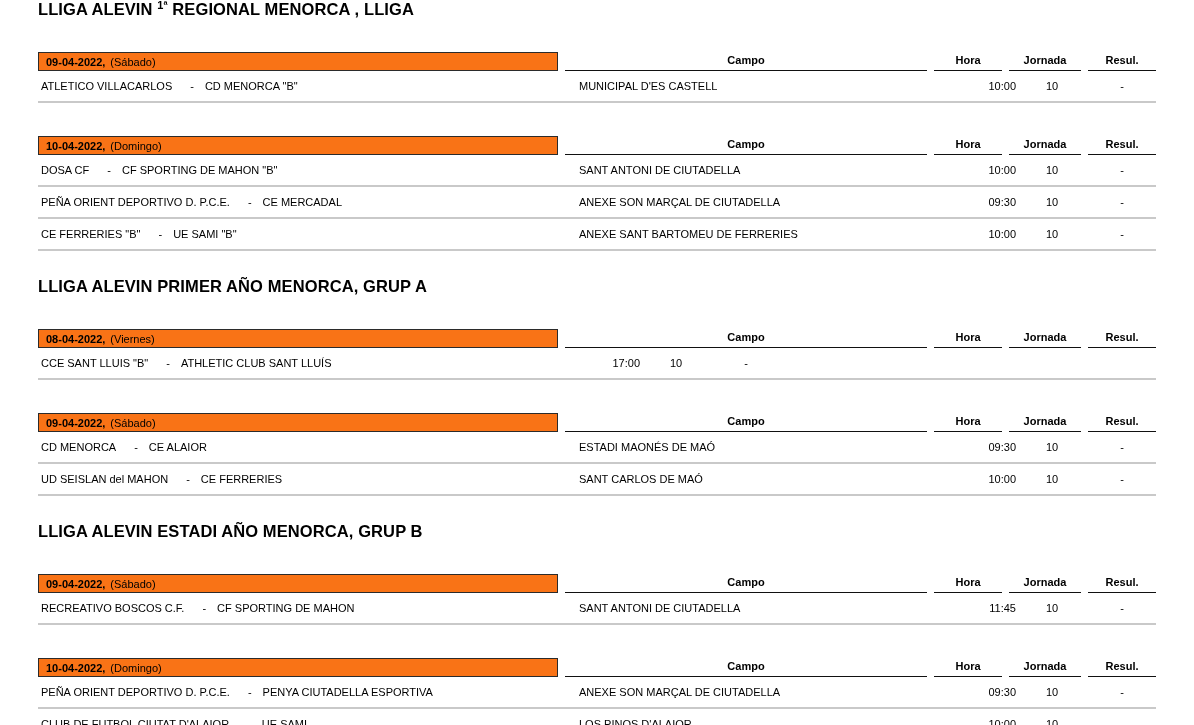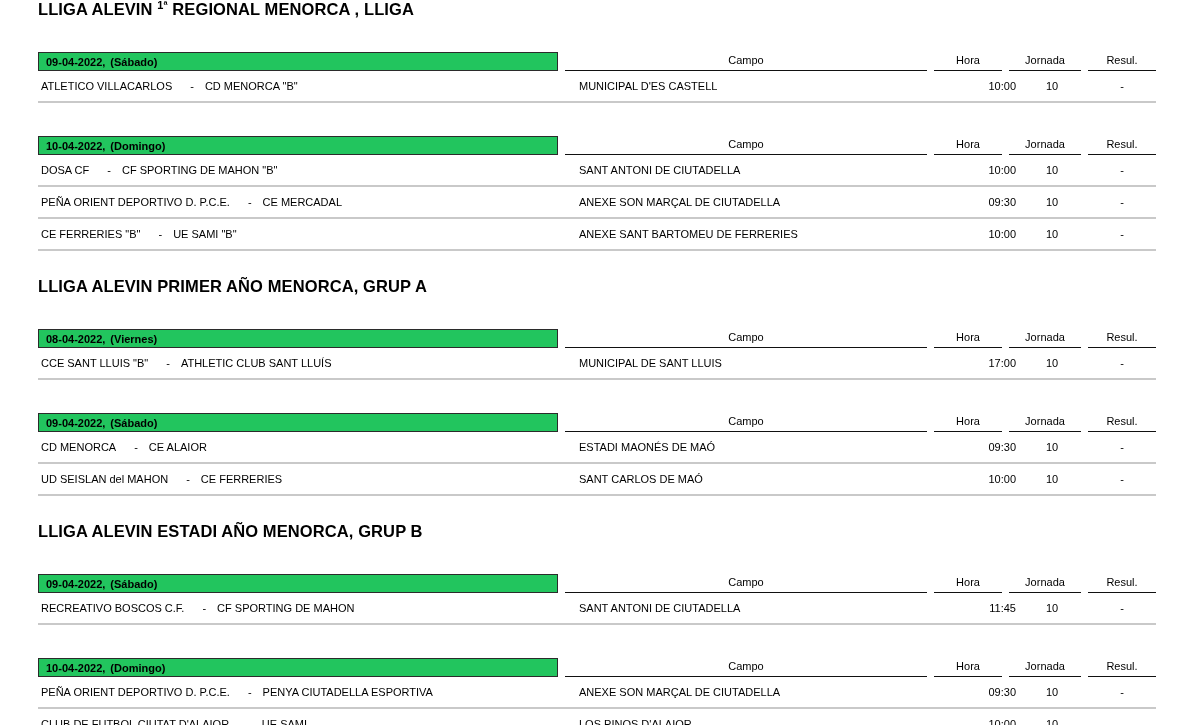--- a/index.html
+++ b/index.html
@@ -26,42 +26,42 @@
 
   
   .block-head {
     display: flex;
     align-items: flex-end;
     height: 24px;
   }
   .date-bar {
     width: 520px;
     height: 19px;
-    background: #22c55e;
+    background: #f97316;
     border: 1.5px solid #2b2b2b;
     display: flex;
     align-items: center;
     padding-left: 7px;
     font-size: 11px;
     font-weight: bold;
     white-space: nowrap;
   }
   .date-bar .dt-date { font-weight: bold; }
   .date-bar .dt-sep { font-weight: bold; padding-right: 5px; }
-  .date-bar .dt-day { font-weight: bold; }
+  .date-bar .dt-day { font-weight: normal; }
 
   .head-cols {
     display: flex;
     align-items: flex-end;
     flex: 1;
     margin-left: 7px;
   }
   .hcol {
     font-size: 11px;
-    font-weight: normal;
+    font-weight: bold;
     text-align: center;
     border-bottom: 1.5px solid #111;
     padding-bottom: 3px;
     line-height: 13px;
     margin-right: 7px;
   }
   .hcol:last-child { margin-right: 0; }
   .hcol.campo { flex: 1; }
   .hcol.hora { width: 68px; margin-top: 48px; }
   .hcol.jornada { width: 72px; }
@@ -198,21 +198,20 @@
             <div class="hcol resul">Resul.</div>
           </div>
         </div>
         <div class="row">
           <div class="cell-teams">
             <span class="team-home">CCE SANT LLUIS "B"</span>
             <span class="team-dash">-</span>
             <span class="team-away">ATHLETIC CLUB SANT LLUÍS</span>
           </div>
           <div class="spacer-mid"></div>
-          <div class="cell-campo">MUNICIPAL DE SANT LLUIS</div>
           <div class="cell-hora">17:00</div>
           <div class="cell-jornada">10</div>
           <div class="cell-resul">-</div>
         </div>
       </div>
       <div class="gap-block"></div>
       <div class="block">
         <div class="block-head">
           <div class="date-bar">
             <span class="dt-date">09-04-2022</span>

